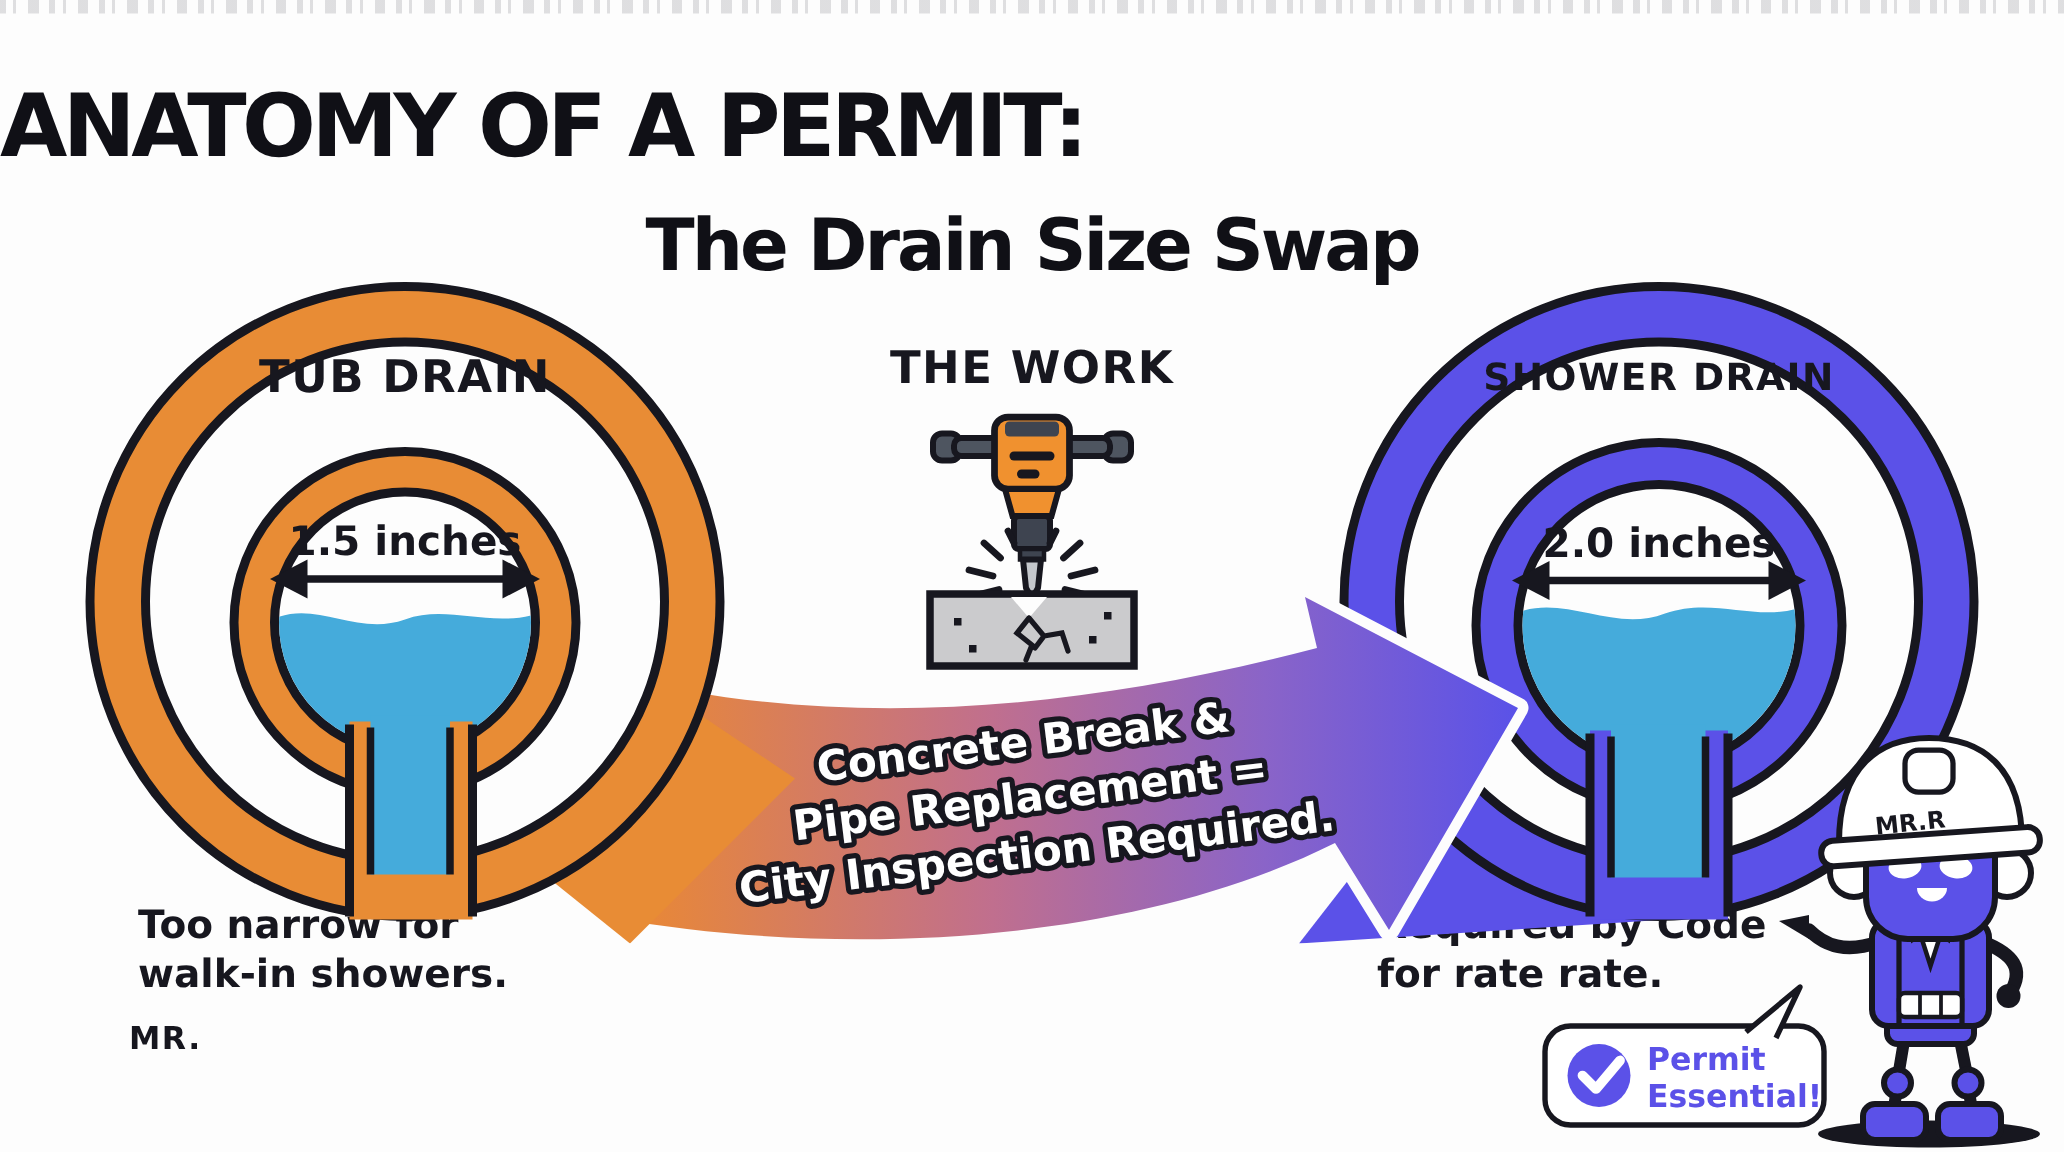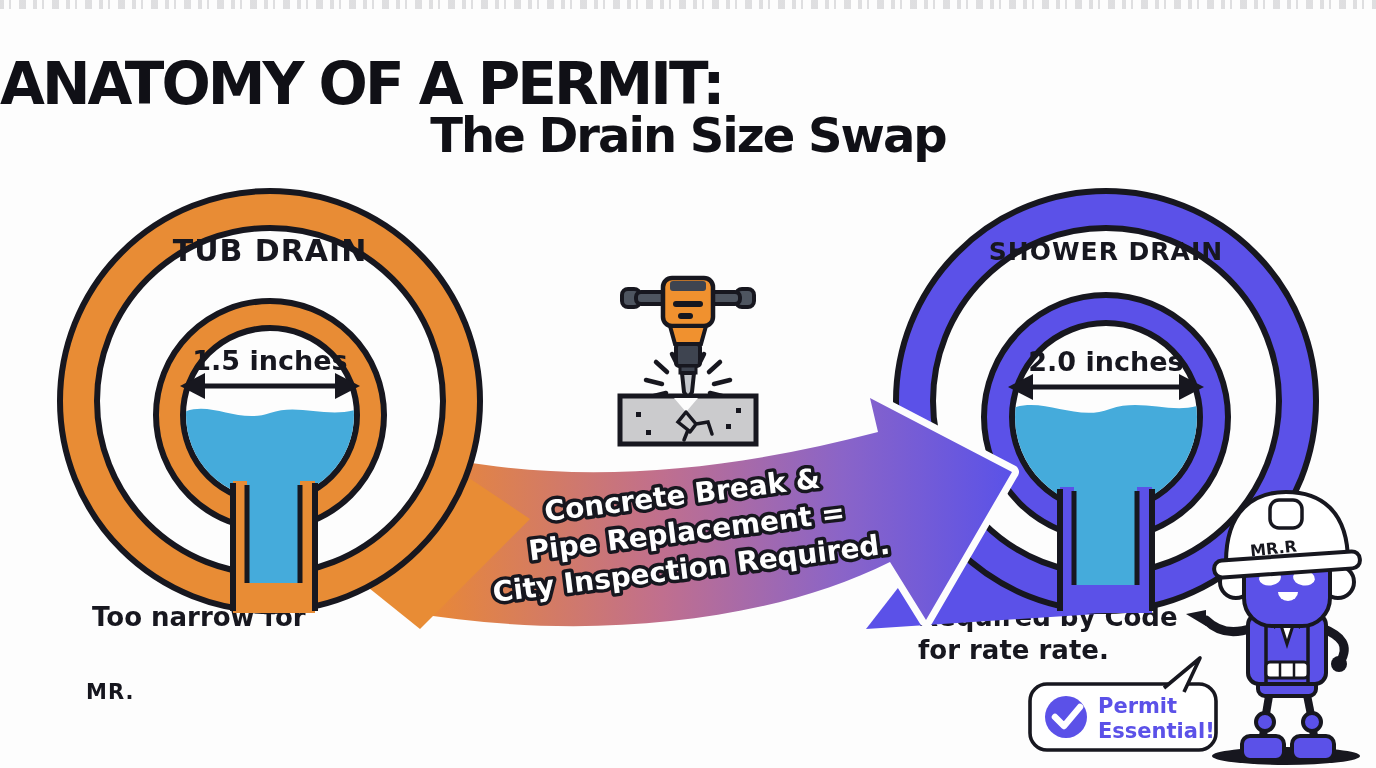--- a/index.html
+++ b/index.html
@@ -7,21 +7,21 @@
     position:relative;width:1376px;height:768px;background:#fdfdfd;overflow:hidden;
     font-family:"DejaVu Sans","Liberation Sans",sans-serif;color:#17171F;
   }
   .abs{position:absolute;}
   
   .top-artifact{
     left:0;top:0;width:1376px;height:9px;opacity:.14;
     background:repeating-linear-gradient(90deg,#232330 0 4px,transparent 4px 9px,#232330 9px 11px,transparent 11px 19px,#232330 19px 26px,transparent 26px 33px);
   }
   .title1{left:0;top:50px;width:1376px;text-align:left;font-size:58px;font-weight:800;letter-spacing:-3px;color:#101016;}
-  .title2{left:0;top:107px;width:1376px;text-align:center;font-size:48px;font-weight:800;letter-spacing:-2px;color:#101016;}
+  .title2{left:0;top:136px;width:1376px;text-align:center;font-size:48px;font-weight:800;letter-spacing:-2px;color:#101016;}
   .work-label{left:538px;top:228px;width:300px;text-align:center;font-size:30px;font-weight:800;letter-spacing:1px;}
   .caption{font-size:26px;font-weight:800;line-height:1.25;color:#17171F;}
   .cap-left{left:92px;top:601px;width:360px;}
   .cap-right{left:918px;top:601px;width:365px;}
   .svg-left{left:12px;top:183px;z-index:3;}
   .svg-arrow{left:378px;top:392px;z-index:2;}
   .svg-right{left:856px;top:183px;z-index:1;}
   .svg-jack{left:612px;top:272px;z-index:4;}
   .svg-bubble{left:1024px;top:650px;z-index:6;}
   .svg-robot{left:1186px;top:484px;z-index:5;}
@@ -107,20 +107,21 @@
     </defs>
     <path d="M500 40 L492 6 L634 80 L548 228 L512 170 Z" fill="#fdfdfd" stroke="#fdfdfd" stroke-width="14" stroke-linejoin="round"></path>
     <path fill="url(#arrowGrad)" d="M30 58 C 180 96, 340 82, 500 40 L 492 6 L 634 80 L 548 228 L 512 170 C 380 236, 190 248, 30 220 Z"></path>
     <g transform="rotate(-7 310 150)" font-size="28" font-weight="800" fill="#ffffff" stroke="#17171F" stroke-width="7" paint-order="stroke" stroke-linejoin="round" text-anchor="middle">
       <text x="310" y="112">Concrete Break &amp;</text>
       <text x="310" y="149">Pipe Replacement =</text>
       <text x="310" y="186">City Inspection Required.</text>
     </g>
   </svg>
 
+  <div class="abs work-label">THE WORK</div>
 
   <svg class="abs svg-jack" width="152" height="178" viewBox="0 0 152 178">
     <g>
       <rect x="10" y="17" width="18" height="18" rx="6" fill="#4E5560" stroke="#17171F" stroke-width="4"></rect>
       <rect x="124" y="17" width="18" height="18" rx="6" fill="#4E5560" stroke="#17171F" stroke-width="4"></rect>
       <rect x="24" y="20" width="104" height="12" rx="5" fill="#4E5560" stroke="#17171F" stroke-width="4"></rect>
       <rect x="64" y="10" width="24" height="16" fill="#4E5560" stroke="#17171F" stroke-width="4"></rect>
       <rect x="51" y="6" width="50" height="48" rx="9" fill="#F0912F" stroke="#17171F" stroke-width="4.5"></rect>
       <rect x="58" y="9" width="36" height="10" rx="3" fill="#3E4450"></rect>
       <rect x="61" y="29" width="30" height="6" rx="3" fill="#17171F"></rect>
@@ -146,20 +147,21 @@
       <path d="M74 140 L66 150 L76 158 L72 168 M74 140 L84 152 L78 160 M84 152 L96 150 L100 162" fill="none" stroke="#17171F" stroke-width="3.5" stroke-linecap="round"></path>
       <rect x="24" y="140" width="5" height="5" fill="#17171F"></rect>
       <rect x="34" y="158" width="5" height="5" fill="#17171F"></rect>
       <rect x="114" y="152" width="5" height="5" fill="#17171F"></rect>
       <rect x="124" y="136" width="5" height="5" fill="#17171F"></rect>
     </g>
   </svg>
 
   <div class="abs caption cap-left">
     <div>Too narrow for</div>
+    <div>walk-in showers.</div>
   </div>
   <div class="abs caption cap-right">
     <div>Required by Code</div>
     <div>for rate rate.</div>
   </div>
 
   <svg class="abs svg-bubble" width="200" height="106" viewBox="0 0 200 106">
     <rect x="6" y="34" width="186" height="66" rx="17" fill="#ffffff" stroke="#17171F" stroke-width="3.6"></rect>
     <path d="M140 38 L176 8 L160 42" fill="#ffffff" stroke="#17171F" stroke-width="3.6" stroke-linejoin="round"></path>
     <circle cx="42" cy="67" r="21" fill="#5B51E8"></circle>

